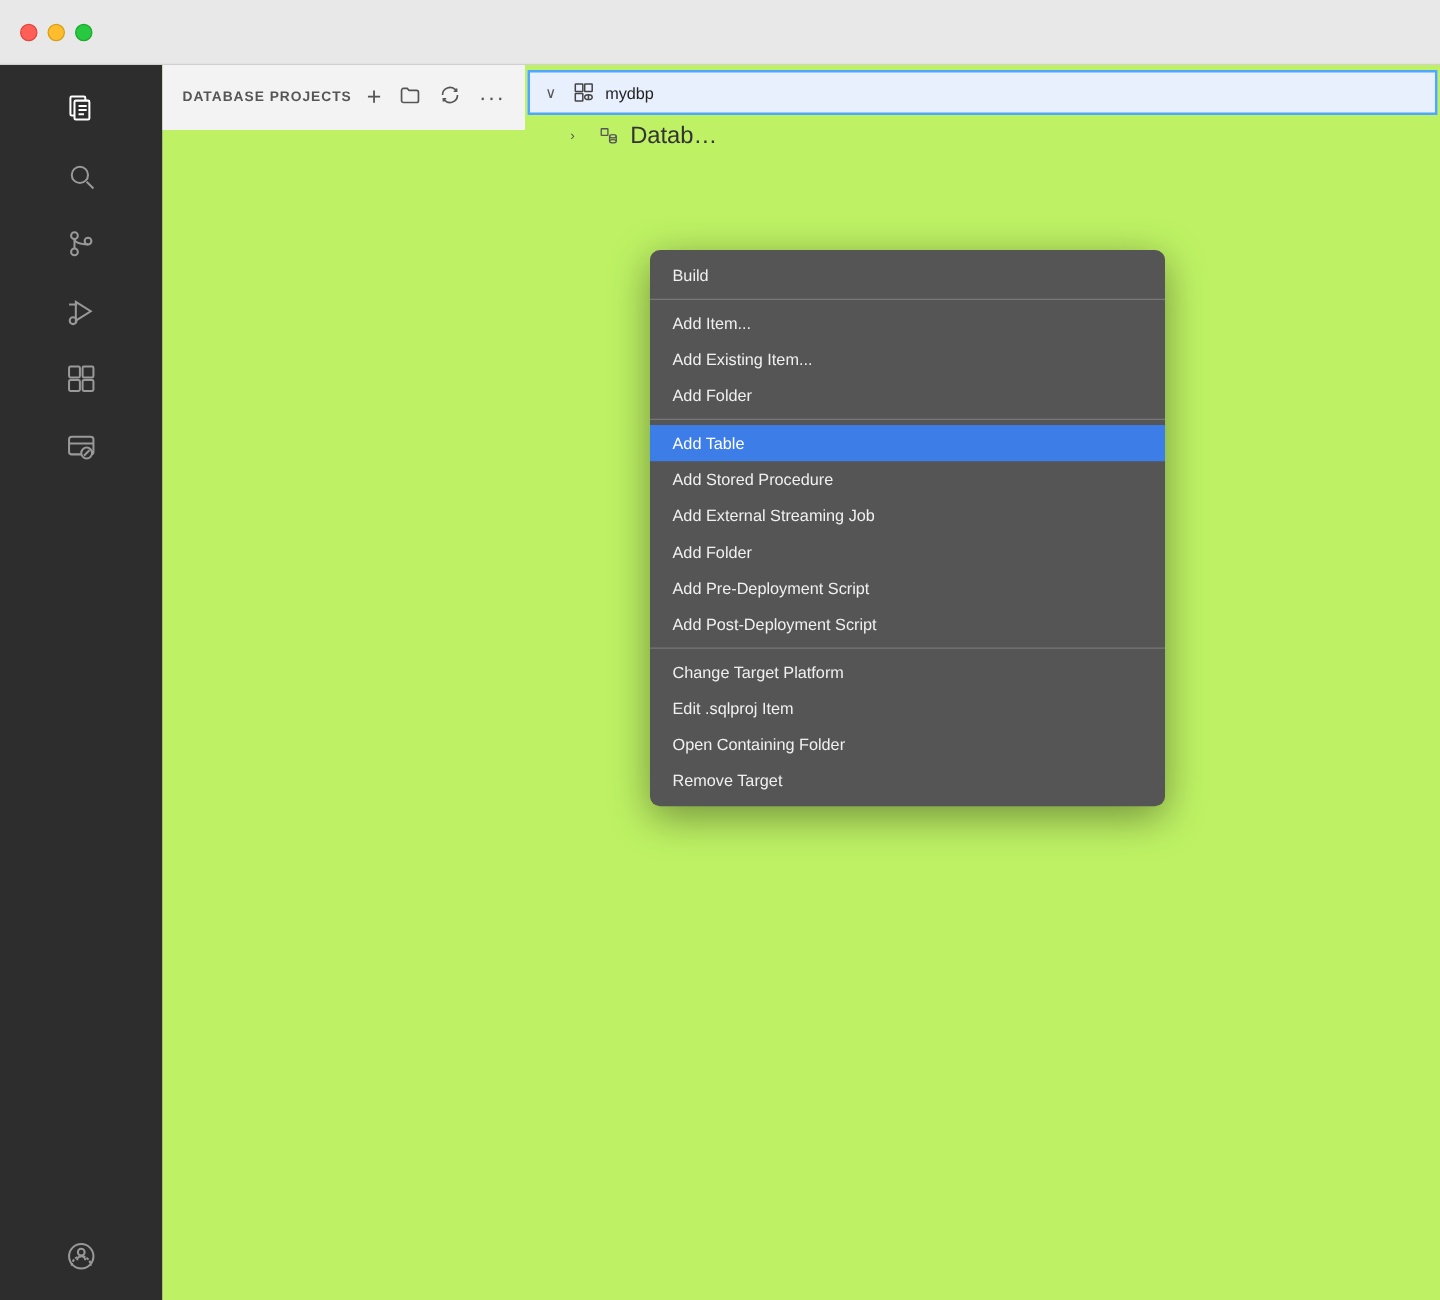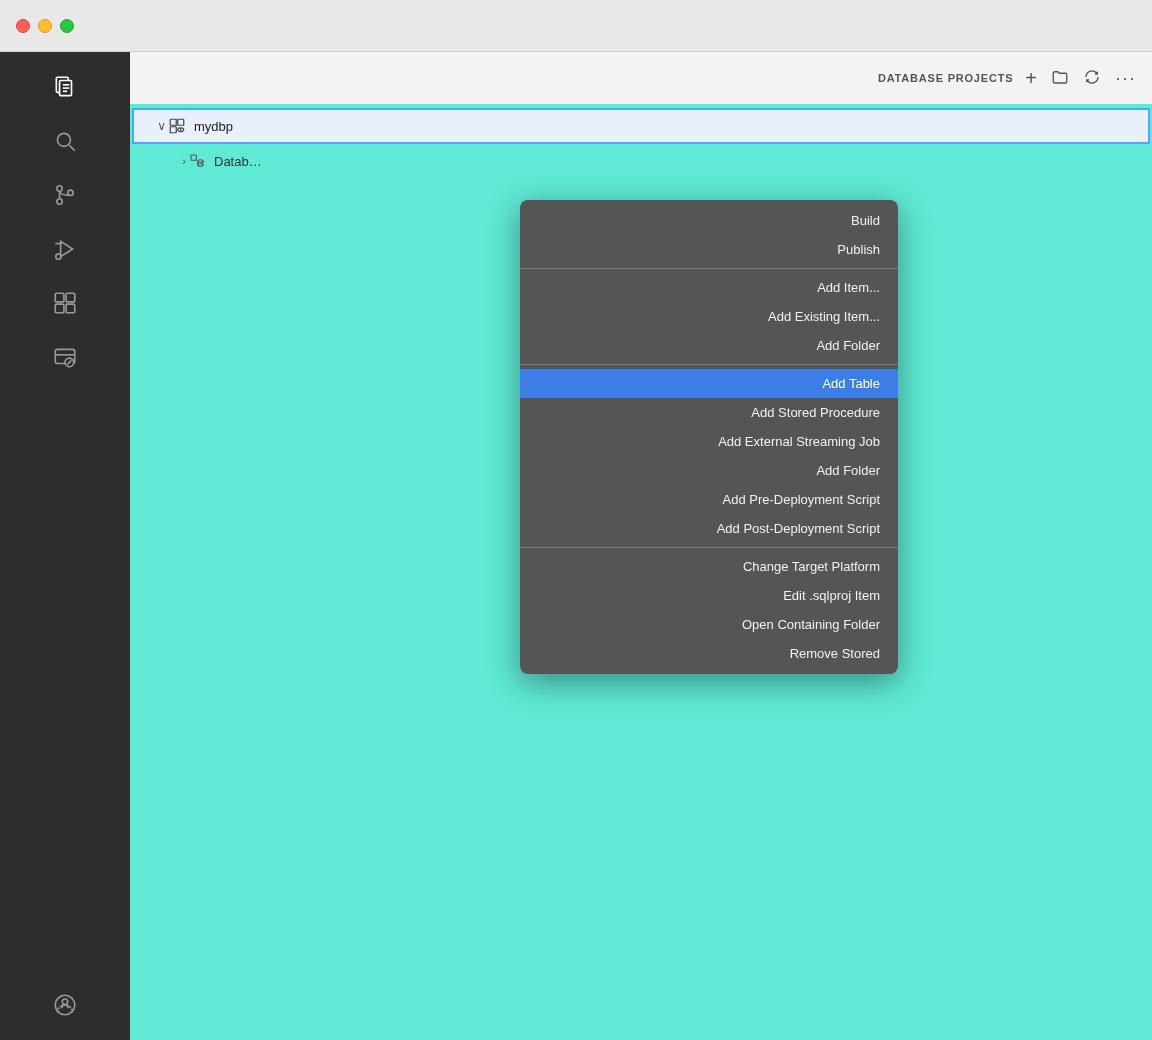--- a/index.html
+++ b/index.html
@@ -68,25 +68,24 @@
       stroke-width: 1.5;
     }
 
     .sidebar-icon.active {
       color: #fff;
     }
 
     
     .main-content {
       flex: 1;
-      background: #5eead4;
-      display: flex;
-      flex-direction: column;
+      background: #bef264;
+      display: flex;
+      flex-direction: row;
       position: relative;
-      text-align: right;
     }
 
     
     .panel-header {
       height: 52px;
       background: #f3f3f3;
       display: flex;
       align-items: center;
       padding: 0 16px;
       gap: 12px;
@@ -158,21 +157,21 @@
       height: 34px;
       padding-left: 36px;
       cursor: pointer;
     }
 
     
     .context-menu {
       position: absolute;
       top: 148px;
       left: 390px;
-      width: 378px;
+      width: 412px;
       background: #555555;
       border-radius: 8px;
       padding: 6px 0;
       box-shadow: 0 8px 32px rgba(0,0,0,0.4);
       z-index: 100;
     }
 
     .context-menu-item {
       padding: 7px 18px;
       font-size: 13px;
@@ -312,40 +311,39 @@
         <span class="tree-chevron" style="font-size:11px;">›</span>
         <span class="tree-icon">
           <svg width="16" height="16" viewBox="0 0 24 24" fill="none" stroke="#555" stroke-width="1.6">
             <rect x="3" y="3" width="8" height="8" rx="0.5"></rect>
             <ellipse cx="17" cy="12" rx="4" ry="2"></ellipse>
             <line x1="13" y1="12" x2="13" y2="18"></line>
             <line x1="21" y1="12" x2="21" y2="18"></line>
             <ellipse cx="17" cy="18" rx="4" ry="2"></ellipse>
           </svg>
         </span>
-        <span class="tree-label" style="font-size:13px; color:#333;">Datab…</span>
+        <span class="tree-label" style="font-size:19px; color:#333;">Datab…</span>
       </div>
 
     </div>
 
     <div class="context-menu" id="context-menu">
     <div class="context-menu-item">Build</div>
-        <div class="context-menu-item">Publish</div>
         <div class="context-menu-separator"></div>
         <div class="context-menu-item">Add Item...</div>
         <div class="context-menu-item">Add Existing Item...</div>
         <div class="context-menu-item">Add Folder</div>
         <div class="context-menu-separator"></div>
         <div class="context-menu-item highlighted">Add Table</div>
         <div class="context-menu-item">Add Stored Procedure</div>
         <div class="context-menu-item">Add External Streaming Job</div>
         <div class="context-menu-item">Add Folder</div>
         <div class="context-menu-item">Add Pre-Deployment Script</div>
         <div class="context-menu-item">Add Post-Deployment Script</div>
         <div class="context-menu-separator"></div>
         <div class="context-menu-item">Change Target Platform</div>
         <div class="context-menu-item">Edit .sqlproj Item</div>
         <div class="context-menu-item">Open Containing Folder</div>
-        <div class="context-menu-item">Remove Stored</div>
+        <div class="context-menu-item">Remove Target</div>
       </div>
 
   </div>
 </div>
 
 </body></html>

